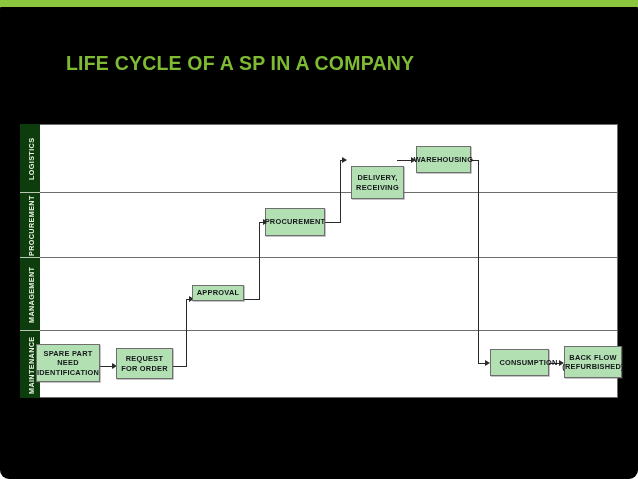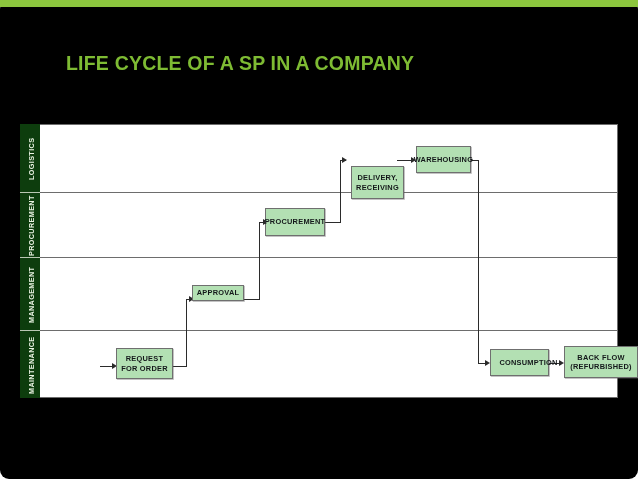--- a/index.html
+++ b/index.html
@@ -135,28 +135,29 @@
   <div class="arrow" style="left:411px;top:157px;"></div>
 
   <div class="seg h" style="left:470px;top:160px;width:9px;"></div>
   <div class="seg v" style="left:478px;top:160px;height:203px;"></div>
   <div class="seg h" style="left:478px;top:363px;width:9px;"></div>
   <div class="arrow" style="left:485px;top:360px;"></div>
 
   <div class="seg h" style="left:548px;top:363px;width:13px;"></div>
   <div class="arrow" style="left:559px;top:360px;"></div>
 
+  <div class="node" style="left:36px;top:344px;width:64px;height:38px;">SPARE PART NEED IDENTIFICATION</div>
 
   <div class="node" style="left:116px;top:348px;width:57px;height:31px;">REQUEST FOR ORDER</div>
 
   <div class="node" style="left:192px;top:285px;width:52px;height:16px;">APPROVAL</div>
 
   <div class="node" style="left:265px;top:208px;width:60px;height:28px;">PROCUREMENT</div>
 
   <div class="node" style="left:351px;top:142px;width:53px;height:33px;margin-top:24px;">DELIVERY, RECEIVING</div>
 
   <div class="node" style="left:416px;top:146px;width:55px;height:27px;">WAREHOUSING</div>
 
   <div class="node" style="left:490px;top:349px;width:59px;height:27px;padding-left:20px;">CONSUMPTION</div>
 
-  <div class="node" style="left:564px;top:346px;width:74px;height:32px;">BACK FLOW (REFURBISHED)</div>
+  <div class="node" style="left:564px;top:346px;width:58px;height:32px;">BACK FLOW (REFURBISHED)</div>
 
 </div>
 
 </body></html>

